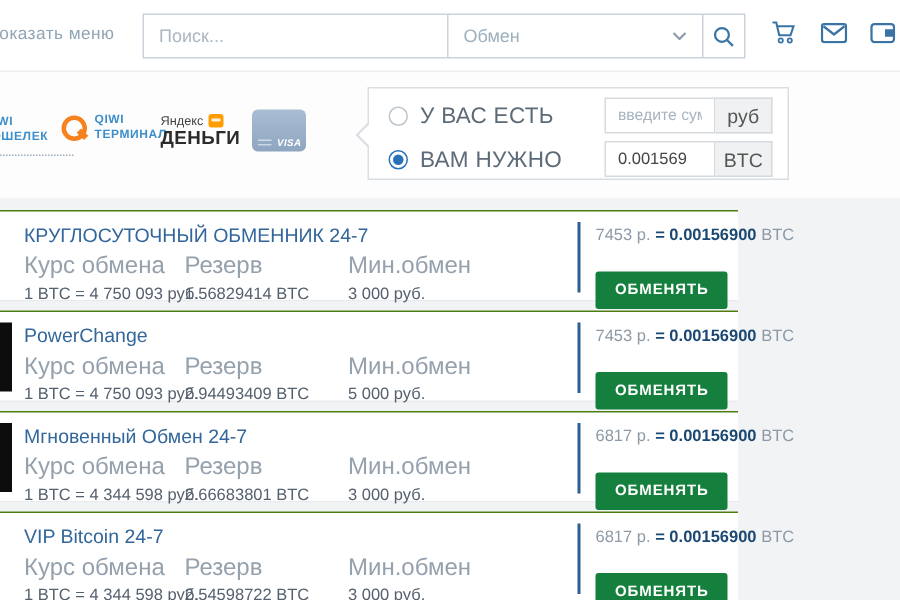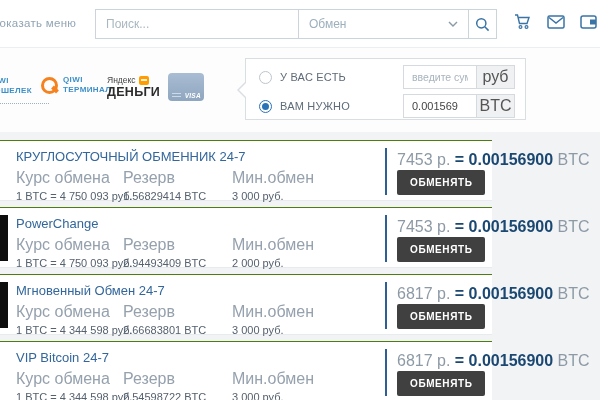--- a/index.html
+++ b/index.html
@@ -41,39 +41,39 @@
     border-top:1px solid rgba(255,255,255,.55); border-bottom:1px solid rgba(255,255,255,.55); }
   
   .calc-panel { position:absolute; left:245px; top:10px; width:281px; height:62px; background:#fff; border:1px solid #d9dee3; }
   .calc-panel:before { content:""; position:absolute; left:-9px; top:22px; border:9px solid transparent; border-left:none; border-right:9px solid #d9dee3; }
   .calc-panel:after  { content:""; position:absolute; left:-7px; top:23px; border:8px solid transparent; border-left:none; border-right:8px solid #fff; }
   .calc-row { display:flex; align-items:center; height:24px; margin:6px 10px 0 13px; }
   .calc-row + .calc-row { margin-top:5px; }
   .radio { width:13px; height:13px; border-radius:50%; border:1px solid #bcc5cd; background:#fff; flex:none; cursor:pointer; position:relative; }
   .radio.checked { border-color:#2a72b8; }
   .radio.checked:after { content:""; position:absolute; left:2px; top:2px; width:7px; height:7px; border-radius:50%; background:#2a72b8; }
-  .radio-label { margin-left:8px; font-size:11px; color:#5d6b78; letter-spacing:.2px; cursor:pointer; }
+  .radio-label { margin-left:8px; font-size:15px; color:#5d6b78; letter-spacing:.2px; cursor:pointer; }
   .input-group { margin-left:auto; display:flex; width:137px; height:24px;padding-left:25px; }
   .amount-input { flex:1; min-width:0; border:1px solid #d5dade; outline:none; padding:0 8px; font-size:11px; color:#444; font-family:"Liberation Sans",sans-serif; }
   .amount-input::placeholder { color:#a8b4be; font-size:10.5px; }
-  .currency-suffix { width:38px; background:#f0f1f2; border:1px solid #d5dade; border-left:none; display:flex; align-items:center; justify-content:center; font-size:16px; color:#555; }
+  .currency-suffix { width:38px; background:#f0f1f2; border:1px solid #d5dade; border-left:none; display:flex; align-items:center; justify-content:center; font-size:13px; color:#555; }
   
   .listings { position:absolute; left:0; top:132px; width:600px; height:268px; background:#f1f3f5; padding-top:8px; }
   .row-card { position:relative; width:492px; height:61px; background:#fff; border-top:1px solid #4d7c0f; border-bottom:1px solid #e8ebee; margin-bottom:6px;text-decoration:underline; }
   .row-logo { position:absolute; left:-30px; top:7px; width:38px; height:46px; }
   .row-logo.dark { background:#0d0d0d; }
   .row-title { position:absolute; left:16px; top:8px; font-size:13px; color:#33679b; cursor:pointer; }
   .col { position:absolute; top:28px; }
   .col-rate { left:16px; } .col-reserve { left:123px; } .col-min { left:232px; }
   .col-label { font-size:16px; color:#95a1ad; margin-bottom:3px; }
   .col-value { font-size:11px; color:#55616e; }
   .row-divider { position:absolute; left:385px; top:7px; width:2px; height:47px; background:#2e5f94; }
-  .row-result { position:absolute; left:397px; top:10px; font-size:16px; color:#8d9aa6; white-space:nowrap;text-align:right; }
+  .row-result { position:absolute; left:397px; top:10px; font-size:11px; color:#8d9aa6; white-space:nowrap;text-align:right; }
   .row-result b { color:#1b4872; font-weight:bold; }
-  .exchange-btn { position:absolute; left:397px; top:29px; background:#404040; color:#fff; border:none;
+  .exchange-btn { position:absolute; left:397px; top:40px; background:#15803d; color:#fff; border:none;
     font-family:"Liberation Sans",sans-serif; font-size:10px; font-weight:bold; letter-spacing:.6px;
     padding:7px 13px; border-radius:2px; cursor:pointer; }
   
   svg { display:block; }
 </style>
 </head>
 <body>
 
 <div class="header">
   <div class="menu-label">Показать меню</div>
@@ -205,21 +205,21 @@
     <div class="col col-rate">
         <div class="col-label">Курс обмена</div>
         <div class="col-value">1 BTC = 4 750 093 руб.</div>
       </div>
     <div class="col col-reserve">
         <div class="col-label">Резерв</div>
         <div class="col-value">2.94493409 BTC</div>
       </div>
     <div class="col col-min">
         <div class="col-label">Мин.обмен</div>
-        <div class="col-value">2 000 руб.</div>
+        <div class="col-value">5 000 руб.</div>
       </div>
     <div class="row-divider"></div>
     <div class="row-result"><span>7453 р. </span><b>= 0.00156900</b><span> BTC</span></div>
     <button class="exchange-btn">ОБМЕНЯТЬ</button>
   </div>
 
   <div class="row-card">
     <div class="row-logo dark"></div>
     <div class="row-title">Мгновенный Обмен 24-7</div>
     <div class="col col-rate">

